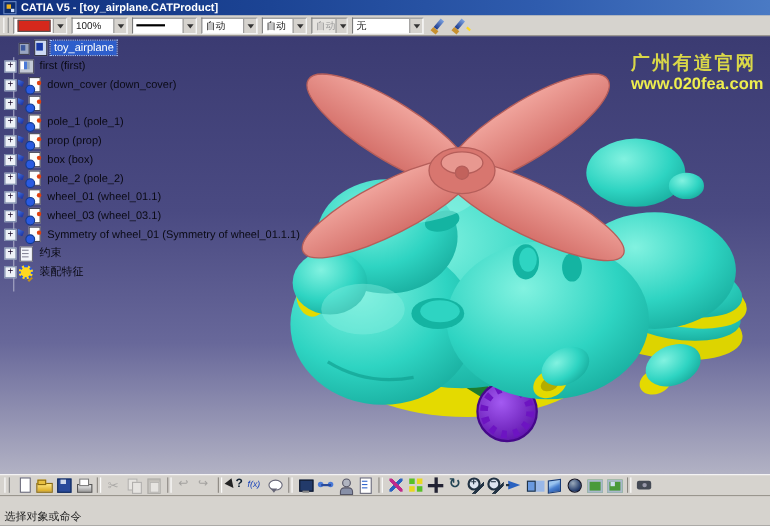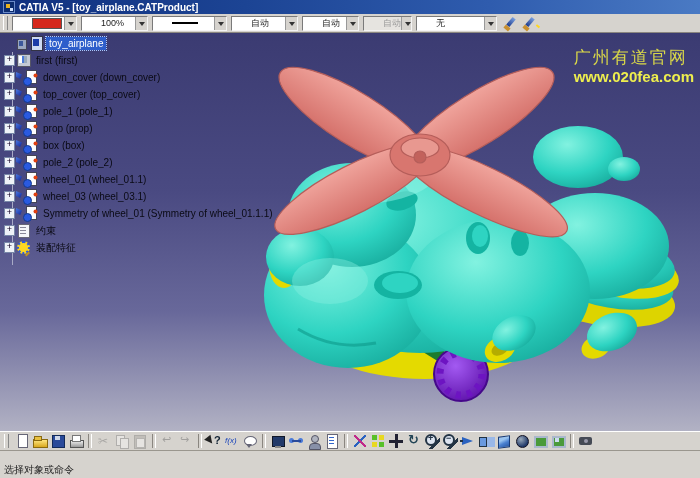--- a/index.html
+++ b/index.html
@@ -15,37 +15,37 @@
   
   .menubar{height:13px;background:#d6d3ce;border-bottom:1px solid #9a968e;display:flex;align-items:center;
     padding-left:2px;font-size:10px;color:#111;}
   .doc-icon{width:10px;height:10px;background:#c03024;border:1px solid #701608;margin:0 6px 0 2px;position:relative;flex:none}
   .doc-icon::before{content:"";position:absolute;left:2px;top:2px;width:4px;height:4px;background:#f0e8e0}
   .menu-item{padding:0 6px;white-space:nowrap;cursor:default}
   
   .toolbar{height:18px;background:#d6d3ce;border-bottom:1px solid #8a8680;display:flex;align-items:center;padding-left:2px;}
   .grip{width:3px;height:14px;border-left:1px solid #fff;border-right:1px solid #888;margin:0 4px 0 1px;flex:none}
   .combo{height:13px;background:#fff;border:1px solid;border-color:#7a7a7a #f4f4f4 #f4f4f4 #7a7a7a;
-    display:flex;align-items:center;margin-right:4px;font-size:9px;color:#222;padding-left:19px;white-space:nowrap;overflow:hidden}
+    display:flex;align-items:center;margin-right:4px;font-size:9px;color:#222;padding-left:3px;white-space:nowrap;overflow:hidden}
   .combo.dis{background:#e6e4e0;color:#999}
   .combo .arrow{margin-left:auto;width:11px;align-self:stretch;background:#d6d3ce;border-left:1px solid #999;
     display:flex;align-items:center;justify-content:center;flex:none}
   .combo .arrow::before{content:"";border:3px solid transparent;border-top:4px solid #333;margin-top:4px}
   .swatchbox{width:28px;height:9px;border:1px solid #555;flex:none}
   .lineglyph{width:26px;height:2px;background:#000;flex:none}
   .tbtn{width:17px;height:15px;position:relative;margin:0 1px;flex:none}
   .pbrush::before{content:"";position:absolute;left:7px;top:1px;width:4px;height:10px;background:linear-gradient(#7aa0e0,#1c3a8c);transform:rotate(40deg)}
   .pbrush::after{content:"";position:absolute;left:2px;bottom:1px;width:6px;height:4px;background:#c89030;transform:rotate(40deg)}
   .pbrush.magic::after{box-shadow:8px -9px 0 -1px #ffd820}
   
   .workspace{position:relative;width:700px;height:398px;
     background:linear-gradient(#3b3b72 0%,#4a4a82 40%,#68689a 70%,#b2b2c4 100%);}
   .scene{position:absolute;left:0;top:0;width:700px;height:398px;}
   .watermark1{position:absolute;right:6px;top:14px;text-align:left;line-height:1.25;z-index:6;pointer-events:none}
-  .watermark1 .l1{color:#d9d748;font-size:17px;font-weight:normal;letter-spacing:2px}
+  .watermark1 .l1{color:#d9d748;font-size:17px;font-weight:bold;letter-spacing:2px}
   .watermark1 .l2{color:#eeee4e;font-size:15px;font-weight:bold;font-family:Liberation Sans, sans-serif}
   
   .tree{position:absolute;left:2px;top:2px;width:300px;z-index:5;font-size:10px;color:#0a0a14}
   .rail{position:absolute;left:10px;top:17px;height:213px;border-left:1px solid #a8aac6}
   .tree-row{height:17px;display:flex;align-items:center;position:relative}
   .cell1{width:14px;flex:none;display:flex;justify-content:flex-start}
   .exp{width:9px;height:9px;background:#eef2f8;border:1px solid #7888a8;color:#102;font-size:9px;line-height:7px;
     text-align:center;margin-left:2px;flex:none;cursor:pointer}
   .stub{width:9px;height:1px;background:#a8aac6;margin-left:2px}
   .node-mark{width:6px;height:7px;background:linear-gradient(135deg,#4a7ae0,#10249a);margin:0 1px 4px 0;flex:none;
@@ -268,21 +268,20 @@
           <span class="node-mark"></span>
           <span class="ti ti-part"></span>
           <span class="tree-label">down_cover (down_cover)</span>
         </div>
         <div class="tree-row">
           <span class="cell1">
             <span class="exp">+</span>
           </span>
           <span class="node-mark"></span>
           <span class="ti ti-part"></span>
-          <span class="tree-label">top_cover (top_cover)</span>
         </div>
         <div class="tree-row">
           <span class="cell1">
             <span class="exp">+</span>
           </span>
           <span class="node-mark"></span>
           <span class="ti ti-part"></span>
           <span class="tree-label">pole_1 (pole_1)</span>
         </div>
         <div class="tree-row">

